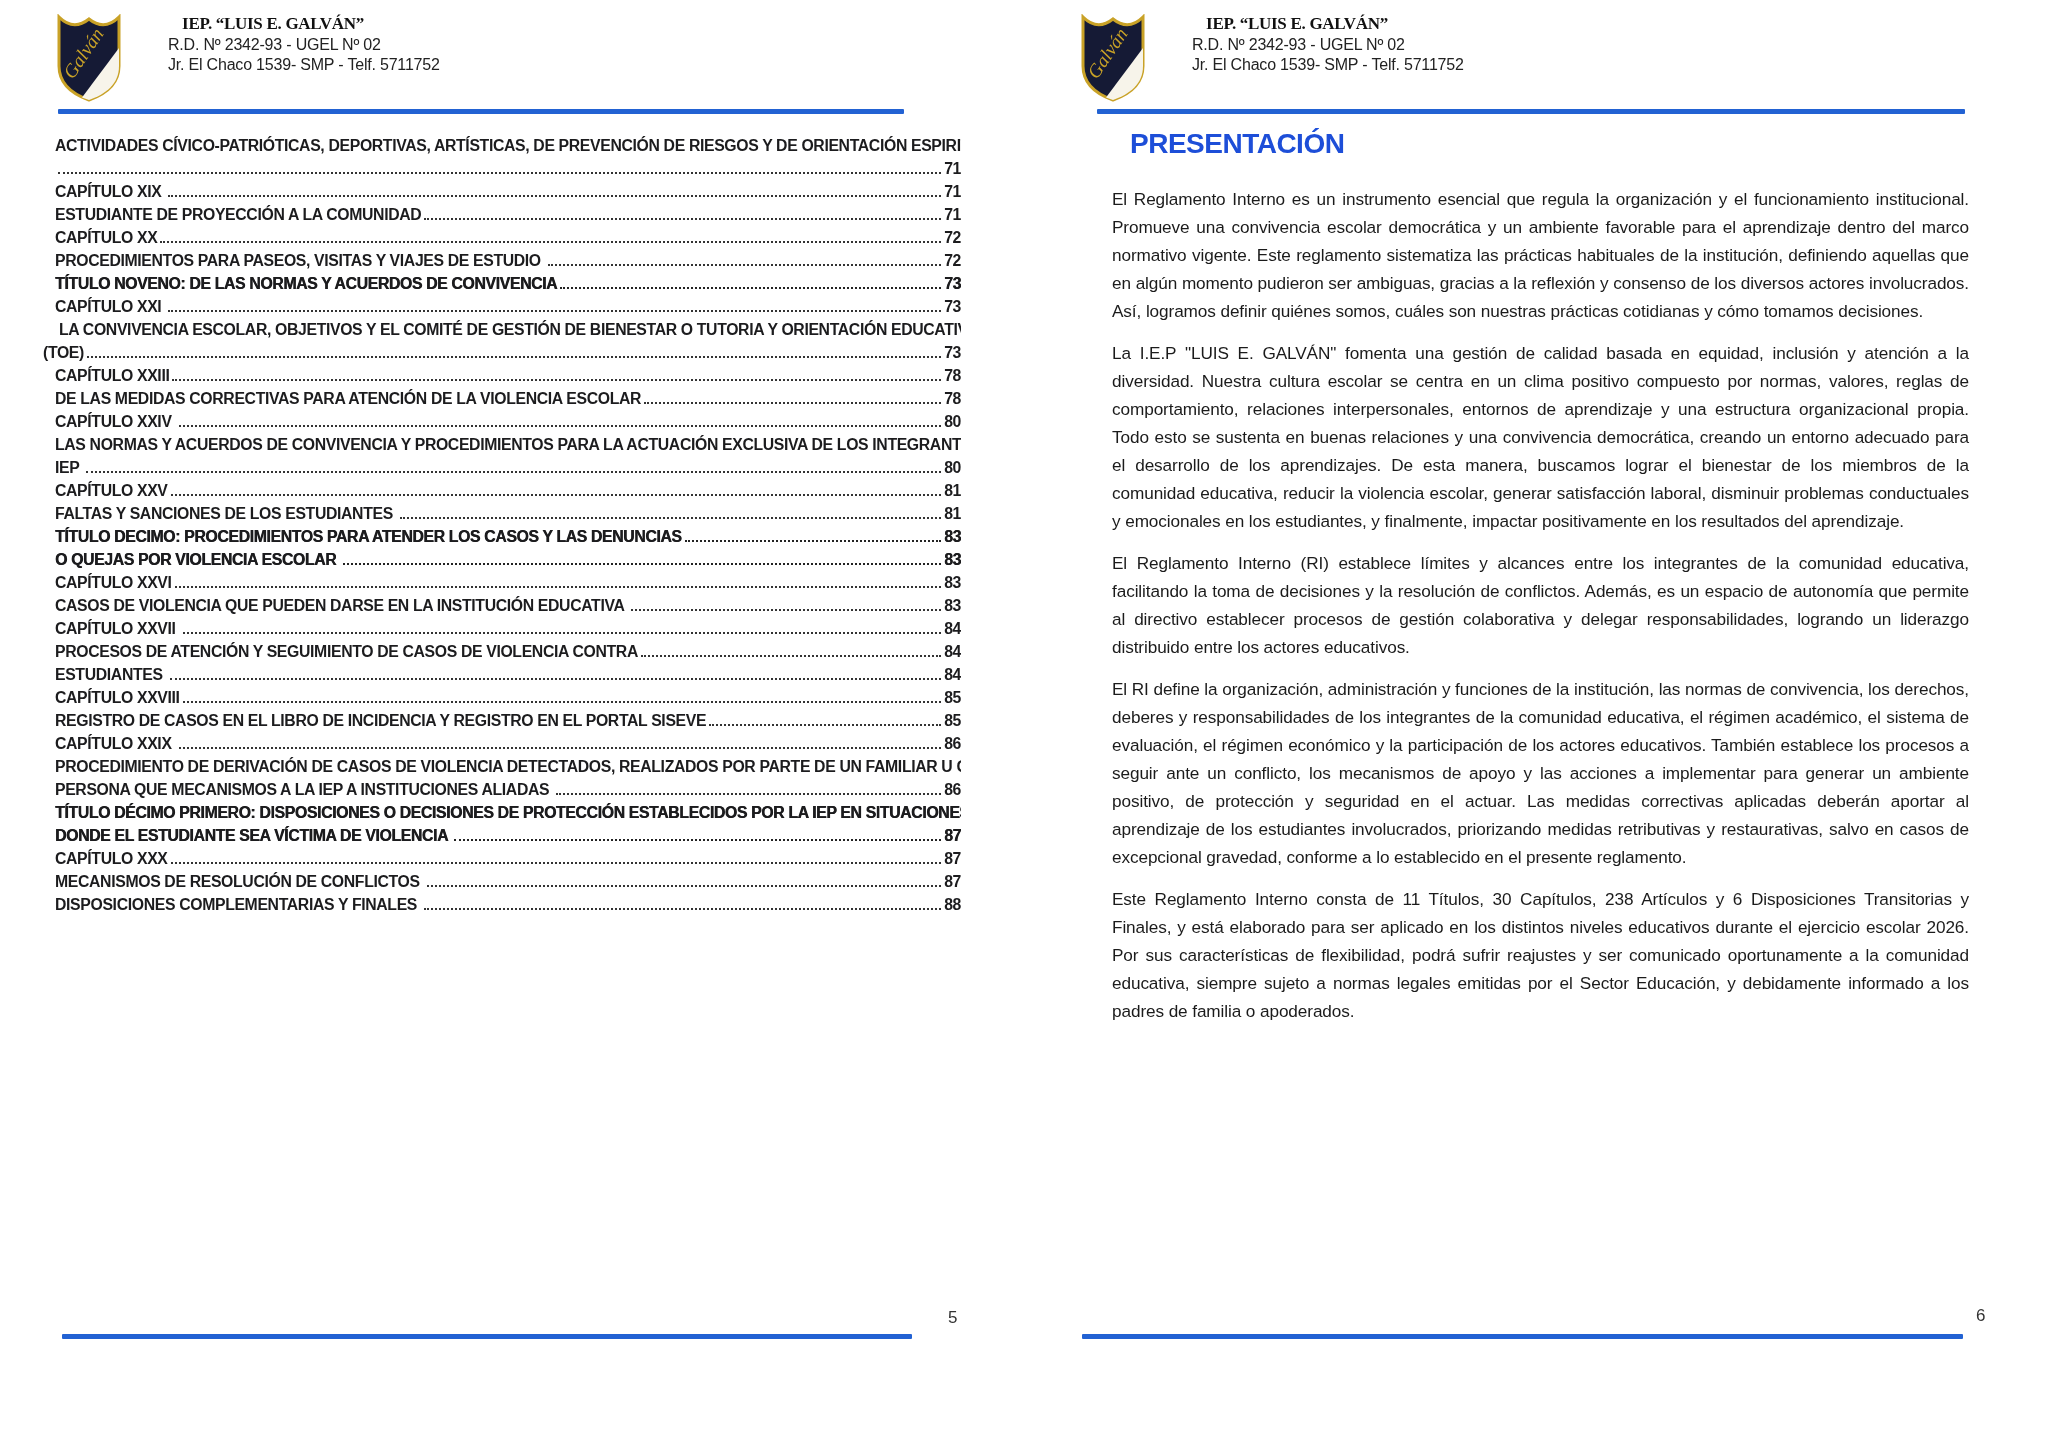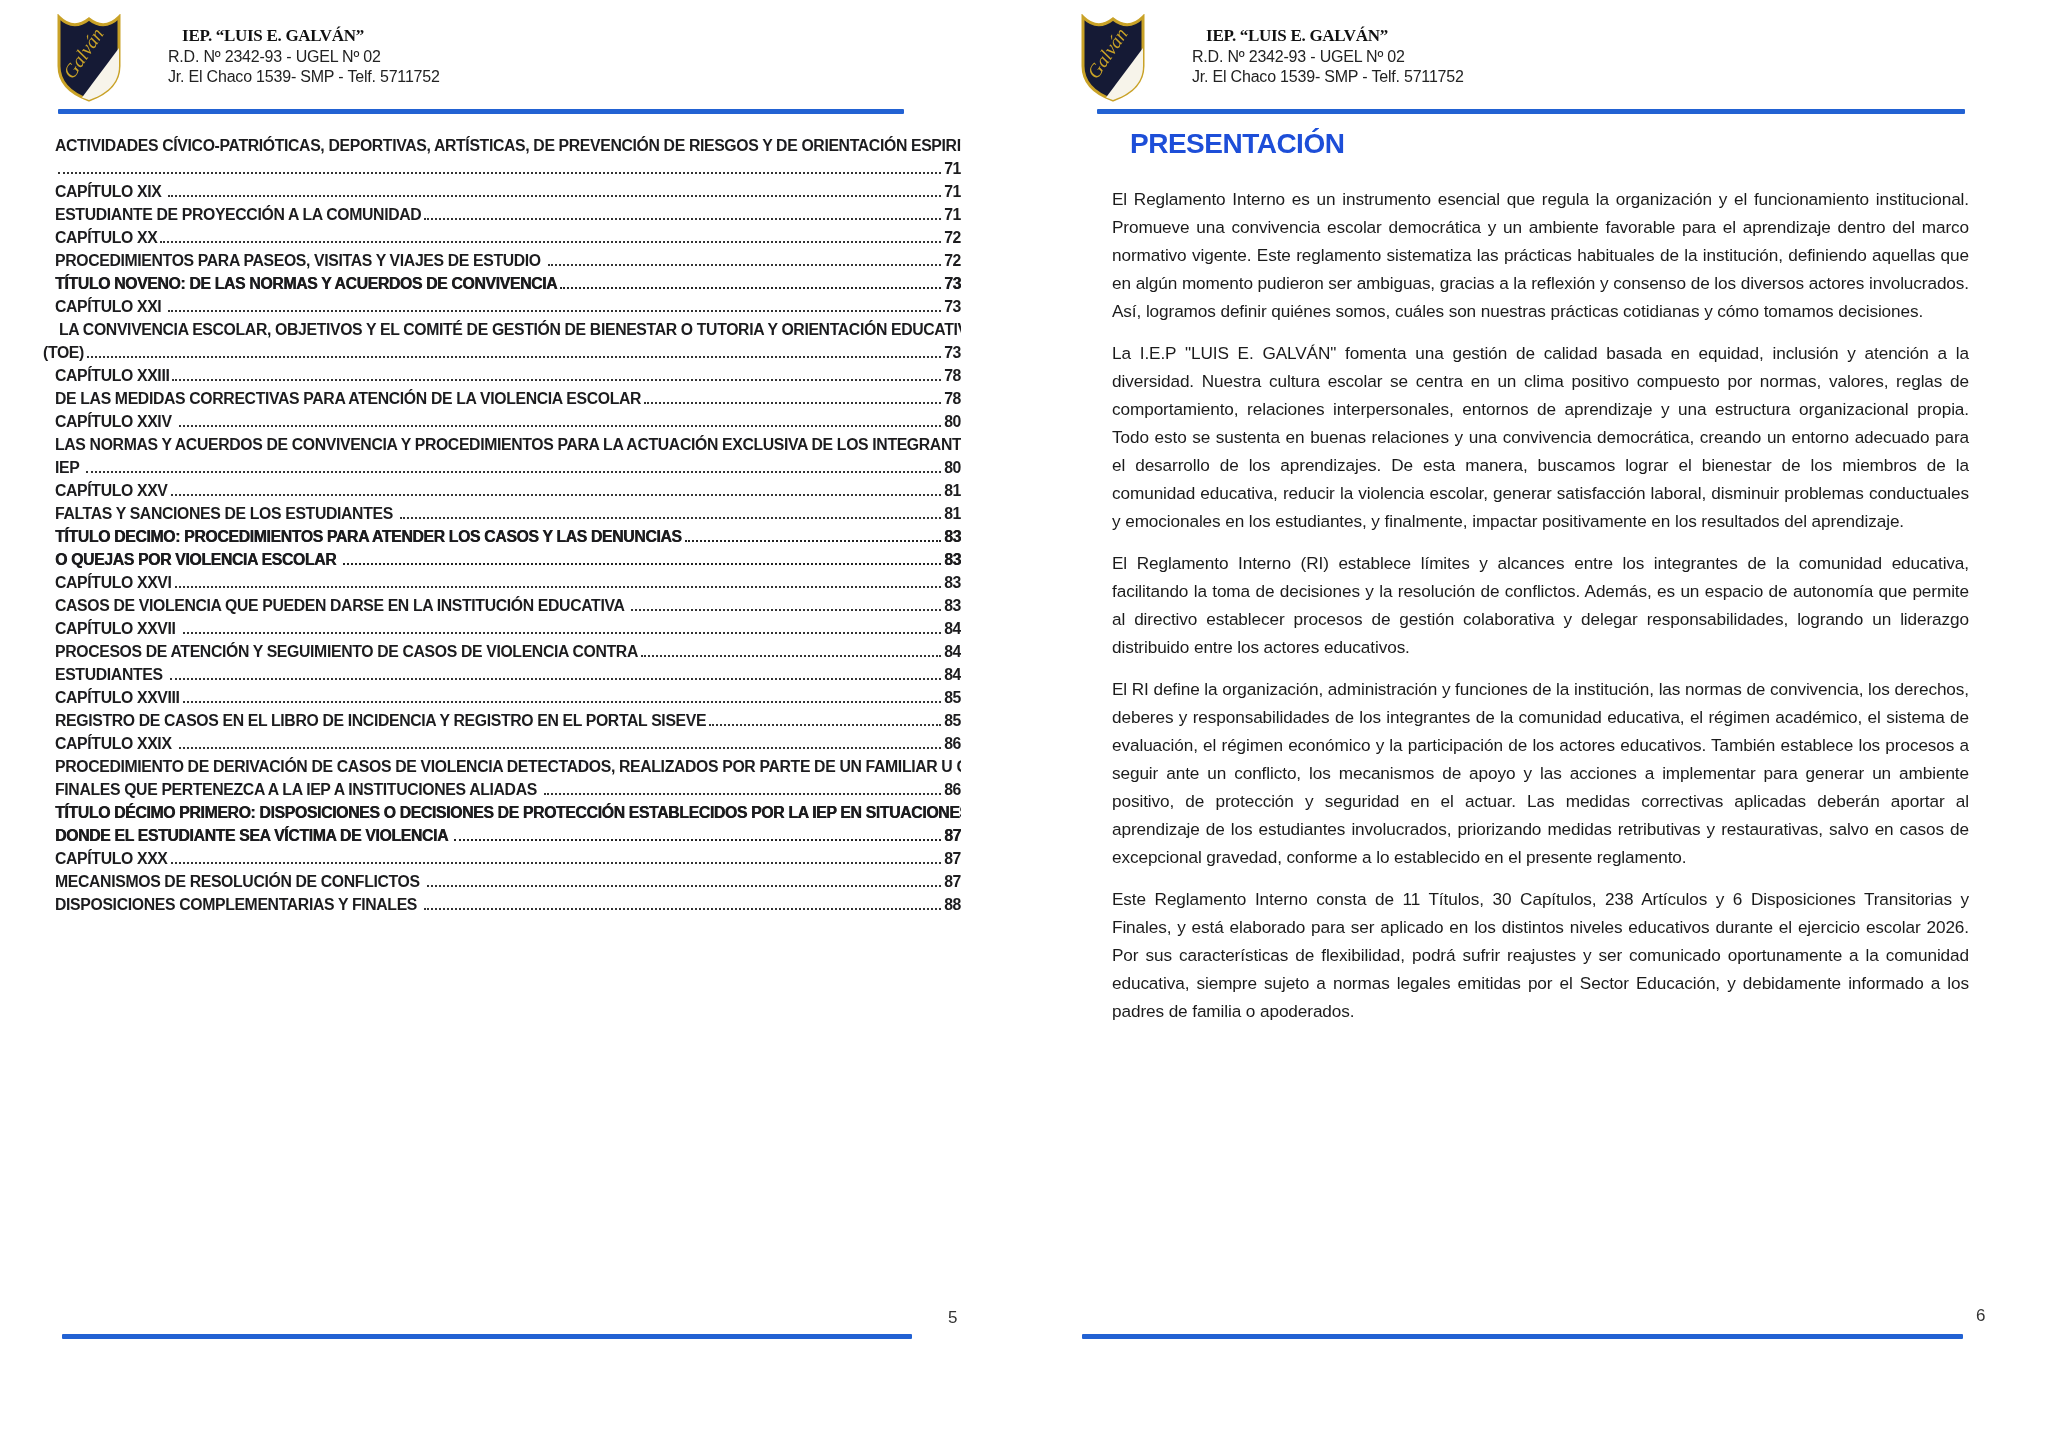--- a/index.html
+++ b/index.html
@@ -7,21 +7,21 @@
     width:2048px;height:1448px;background:#fcfcfc;
     font-family:"Liberation Sans", sans-serif;color:#1d1d1f;
     -webkit-font-smoothing:antialiased;
   }
   .spread{display:flex;width:2048px;height:1448px;}
   .page{position:relative;width:1024px;height:1448px;background:#ffffff;overflow:hidden;}
 
   
   .header{position:absolute;top:14px;left:56px;display:flex;}
   .shield{width:66px;height:88px;display:block;}
-  .header-text{margin-left:46px;margin-top:12px;width:210px;text-align:center;}
+  .header-text{margin-left:46px;width:210px;text-align:center;}
   .school-name{
     font-family:"Liberation Serif", serif;font-weight:bold;font-size:17px;
     letter-spacing:-0.3px;white-space:nowrap;color:#111;
   }
   .header-line{font-size:16px;margin-top:2px;letter-spacing:-0.2px;white-space:nowrap;color:#222;}
 
   .rule{position:absolute;height:5px;background:#2262d3;border-radius:1px;}
   .rule-header-left{top:109px;left:58px;width:846px;}
   .rule-header-right{top:109px;left:73px;width:868px;}
   .rule-footer-left{top:1334px;left:62px;width:850px;}
@@ -206,21 +206,21 @@
         </div>
         <div class="toc-row">
           <span class="toc-text">CAPÍTULO XXIX </span>
           <span class="toc-dots"></span>
           <span class="toc-num">86</span>
         </div>
         <div class="toc-row">
           <span class="toc-text">PROCEDIMIENTO DE DERIVACIÓN DE CASOS DE VIOLENCIA DETECTADOS, REALIZADOS POR PARTE DE UN FAMILIAR U OTRA</span>
         </div>
         <div class="toc-row">
-          <span class="toc-text">FINALES QUE PERTENEZCA A LA IEP A INSTITUCIONES ALIADAS </span>
+          <span class="toc-text">PERSONA QUE MECANISMOS A LA IEP A INSTITUCIONES ALIADAS </span>
           <span class="toc-dots"></span>
           <span class="toc-num">86</span>
         </div>
         <div class="toc-row b">
           <span class="toc-text">TÍTULO DÉCIMO PRIMERO: DISPOSICIONES O DECISIONES DE PROTECCIÓN ESTABLECIDOS POR LA IEP EN SITUACIONES</span>
         </div>
         <div class="toc-row b">
           <span class="toc-text">DONDE EL ESTUDIANTE SEA VÍCTIMA DE VIOLENCIA </span>
           <span class="toc-dots"></span>
           <span class="toc-num">87</span>

